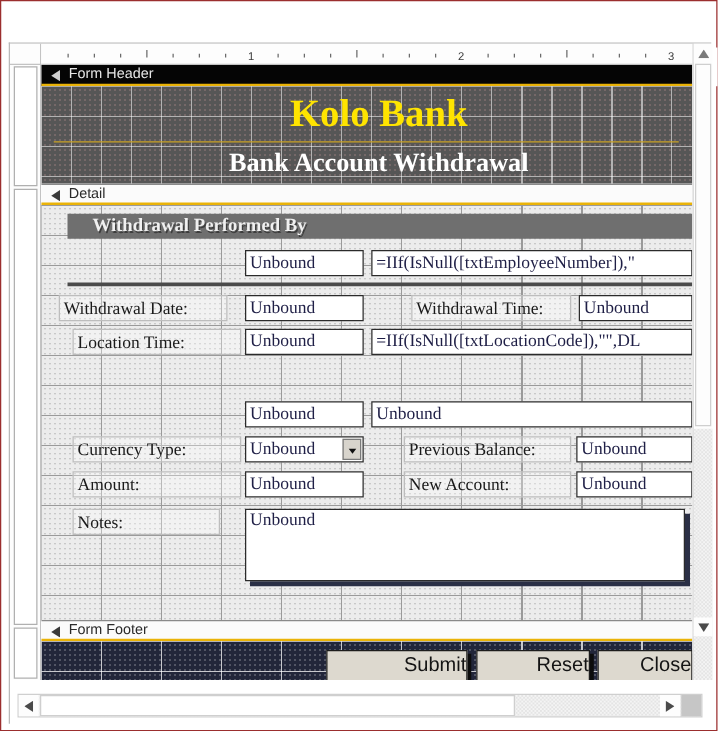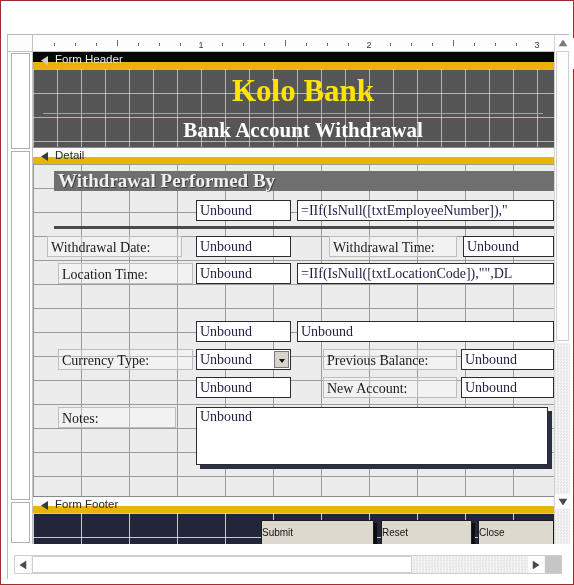--- a/index.html
+++ b/index.html
@@ -50,21 +50,21 @@
   
   #selcol{position:absolute;left:0;top:17px;width:25px;height:492px;}
   .selbox{position:absolute;left:3px;width:19px;background:#ffffff;
           border:1px solid #b0b0b0;box-sizing:border-box;}
 
   
   #surface{position:absolute;left:25px;top:17px;width:521px;height:492px;
            background:#ffffff;overflow:hidden;}
 
   .sectionbar{position:relative;height:17px;box-sizing:border-box;
-              border-bottom:7px solid #eab308;font-size:11.5px;}
+              border-bottom:2px solid #eab308;font-size:11.5px;}
   .sectionbar .lbl{position:absolute;left:22px;top:1px;}
   .sectionbar .tri{position:absolute;left:6px;top:4px;}
 
   .bar-dark{background:#050505;color:#e6e6e6;}
   .bar-light{background:#fbfbfb;color:#2a2a2a;border-top:1px solid #8a8a8a;}
 
   
   .band{position:relative;box-sizing:border-box;}
   .grid-dark{
     background-color:#565656;
@@ -98,22 +98,22 @@
   #hdr-title{position:absolute;left:140px;top:4px;width:260px;height:36px;
              color:#ffe400;font-family:"Liberation Serif",serif;font-weight:bold;
              font-size:31px;line-height:36px;text-align:center;white-space:nowrap;}
   #hdr-rule{position:absolute;left:10px;top:44px;width:500px;height:1px;background:#c9a227;}
   #hdr-sub{position:absolute;left:110px;top:48px;width:320px;height:26px;
            color:#ffffff;font-family:"Liberation Serif",serif;font-weight:bold;
            font-size:21px;line-height:26px;text-align:center;white-space:nowrap;}
 
   
   .secthead{position:absolute;height:20px;background:#6f6f6f;color:#f0f0f0;
-            font-family:"Liberation Serif",serif;font-weight:bold;font-size:19px;
-            line-height:20px;padding-left:4px;box-sizing:border-box;white-space:nowrap;
+            font-family:"Liberation Serif",serif;font-weight:bold;font-size:15px;
+            line-height:20px;padding-left:20px;box-sizing:border-box;white-space:nowrap;
             text-shadow:1px 1px 0 rgba(0,0,0,.45);}
   .flabel{position:absolute;height:21px;line-height:21px;
           font-family:"Liberation Serif",serif;font-size:14px;color:#1a1a1a;
           border:1px solid #bdbdbd;box-sizing:border-box;padding-left:3px;
           background:rgba(255,255,255,.30);white-space:nowrap;overflow:hidden;}
   .fbox{position:absolute;height:21px;line-height:20px;background:#ffffff;
         border:1px solid #2b2b2b;box-sizing:border-box;padding-left:3px;
         font-family:"Liberation Serif",serif;font-size:14px;color:#1f1f46;
         white-space:nowrap;overflow:hidden;}
   .fbox.expr{color:#1f1f46;}
@@ -125,22 +125,22 @@
   .combo .arrow::after{content:"";position:absolute;left:4px;top:7px;
          border-left:3px solid transparent;border-right:3px solid transparent;
          border-top:4px solid #111;}
   .memo{position:absolute;background:#ffffff;border:1px solid #2b2b2b;box-sizing:border-box;
         font-family:"Liberation Serif",serif;font-size:14px;color:#1f1f46;
         padding:1px 0 0 3px;box-shadow:4px 4px 0 #2a2f45;}
   .hrline{position:absolute;height:3px;background:#4b4b4b;}
 
   
   .fbtn{position:absolute;height:25px;background:#ddd9cf;border:1px solid #1c1c1c;
-        box-sizing:border-box;font-family:"Liberation Sans",sans-serif;font-size:10px;
-        color:#141414;text-align:left;line-height:23px;box-shadow:3px 3px 0 #0c0c0c;
+        box-sizing:border-box;font-family:"Liberation Sans",sans-serif;font-size:16px;
+        color:#141414;text-align:right;line-height:23px;box-shadow:3px 3px 0 #0c0c0c;
         cursor:default;}
 
   
   #vscroll{position:absolute;left:546px;top:0;width:16px;height:509px;
            background:#fdfdfd;border-left:1px solid #d4d4d4;box-sizing:border-box;}
   #vs-up{position:absolute;left:0;top:0;width:15px;height:15px;background:#fdfdfd;}
   #vs-down{position:absolute;left:0;bottom:35px;width:15px;height:15px;background:#fdfdfd;}
   #vs-thumb{position:absolute;left:1px;top:16px;width:13px;height:290px;
             background:#fdfdfd;border:1px solid #cfcfcf;box-sizing:border-box;}
   #vs-track-tex{position:absolute;left:0;top:308px;width:15px;bottom:0;
@@ -300,20 +300,21 @@
         <div class="fbox" style="left:264px;top:157px;width:257px;">Unbound</div>
 
         <div class="flabel" style="left:25px;top:185px;width:135px;">Currency Type:</div>
         <div class="combo" style="left:163px;top:185px;width:95px;">
           <span>Unbound</span>
           <span class="arrow"></span>
         </div>
         <div class="flabel" style="left:290px;top:185px;width:134px;">Previous Balance:</div>
         <div class="fbox" style="left:428px;top:185px;width:93px;">Unbound</div>
 
+        <div class="flabel" style="left:25px;top:213px;width:135px;">Amount:</div>
         <div class="fbox" style="left:163px;top:213px;width:95px;">Unbound</div>
         <div class="flabel" style="left:290px;top:213px;width:134px;">New Account:</div>
         <div class="fbox" style="left:428px;top:213px;width:93px;">Unbound</div>
 
         <div class="flabel" style="left:25px;top:243px;width:118px;">Notes:</div>
         <div class="memo" style="left:163px;top:243px;width:352px;height:58px;">Unbound</div>
       </div>
 
       <div class="sectionbar bar-light">
         <svg class="tri" width="10" height="9" viewBox="0 0 10 9">

